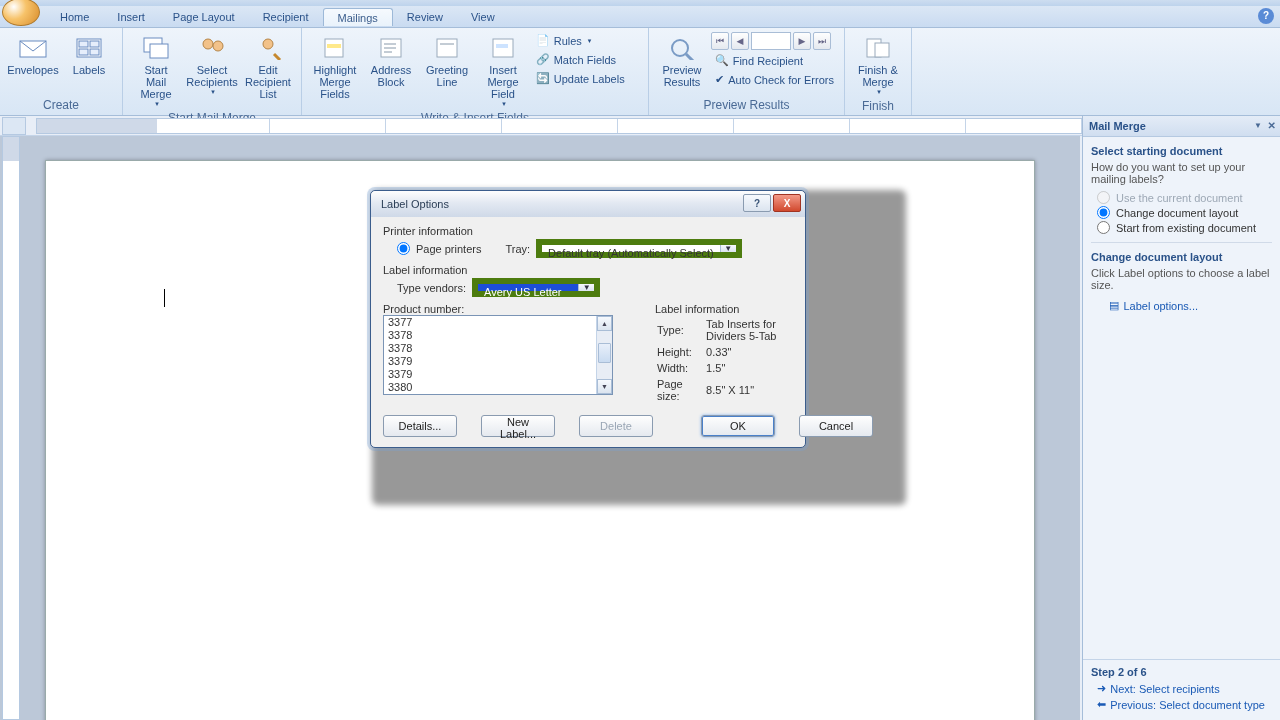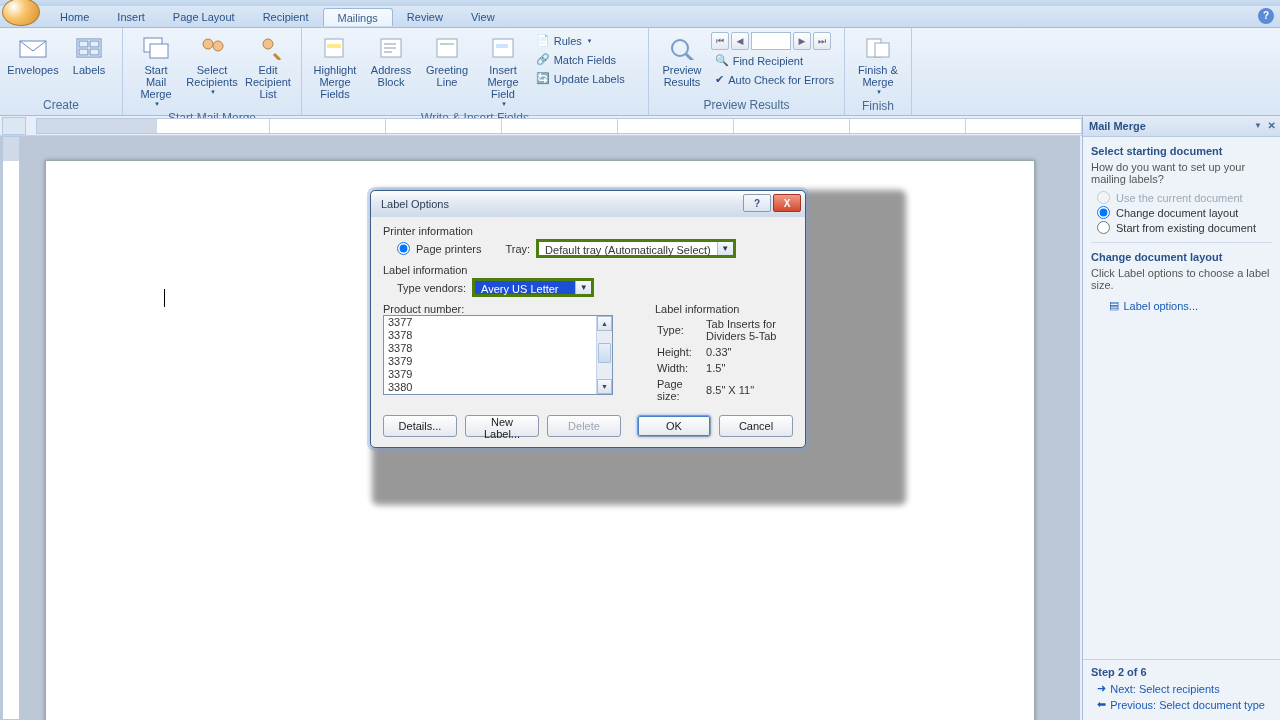--- a/index.html
+++ b/index.html
@@ -59,35 +59,35 @@
 .dialog-shadow { position: absolute; left: 372px; top: 190px; width: 534px; height: 315px; background: #000; opacity: .4; filter: blur(3px); border-radius: 6px; }
 .dialog { position: absolute; left: 370px; top: 190px; width: 436px; background: #f0f0f0; border: 1px solid #3b5d8c; border-radius: 5px; box-shadow: 0 0 0 3px rgba(120,160,210,.35); }
 .dlg-title { height: 26px; background: linear-gradient(#fefefe, #e3e9f2 45%, #cfd9e8); border-radius: 5px 5px 0 0; display: flex; align-items: center; padding: 0 4px 0 10px; color: #2a3d55; font-size: 12px; position: relative; }
 .dlg-title .win-btn { width: 28px; height: 18px; margin-left: 2px; border: 1px solid #8a9bb0; border-radius: 2px; display: flex; align-items: center; justify-content: center; font-size: 10px; background: linear-gradient(#f6f9fd,#dbe4ef); cursor:pointer;}
 .dlg-title .win-btn.help { position:absolute; right:34px; top:3px; color:#3a5578; font-weight:bold;}
 .dlg-title .win-btn.close { position:absolute; right:4px; top:3px; background: linear-gradient(#f39a88,#d1492e); color:#fff; border-color:#a03322; font-weight:bold;}
 .dlg-body { padding: 8px 12px 10px; color: #333; }
 .dlg-body .section { margin-bottom: 6px; }
 .dlg-body label.radio { display: inline-flex; gap: 6px; align-items: center; margin: 2px 0 2px 14px; }
 .dlg-row { display: flex; align-items: center; gap: 6px; margin: 2px 0 2px 14px; }
-.combo { display: inline-flex; align-items: stretch; border: 3px solid #4d7c0f; background: #fff; height: 19px; }
+.combo { display: inline-flex; align-items: stretch; border: 6px solid #4d7c0f; background: #fff; height: 19px; }
 .combo.sel { background: #1d4ed8; color: #fff; }
 .combo .txt { padding: 2px 6px; min-width: 100px; }
 .combo .arrow { width: 16px; background: linear-gradient(#f6f9fd,#dbe4ef); border-left: 1px solid #a9bdd6; display:flex; align-items:center; justify-content:center; font-size:8px; color:#334;}
 .listbox { border: 1px solid #7a94b5; background: #fff; width: 230px; height: 80px; position: relative; }
 .listbox .items { position:absolute; left:0; right:16px; top:0; bottom:0; overflow:hidden; }
 .listbox .item { padding: 0px 4px; line-height: 13px; cursor:pointer; }
 .listbox .scrollbar { position:absolute; right:0; top:0; bottom:0; width:16px; background:#e8edf5; border-left:1px solid #c4d4e8; }
 .listbox .scrollbar .sbtn { height:15px; background:linear-gradient(#f6f9fd,#dbe4ef); border:1px solid #a9bdd6; display:flex;align-items:center;justify-content:center; font-size:7px; color:#445; cursor:pointer;}
 .listbox .scrollbar .track { position:absolute; top:15px; bottom:15px; left:0; right:0;}
 .listbox .scrollbar .thumb { position:absolute; left:1px; right:1px; top:12px; height:20px; background:linear-gradient(#e8effa,#c9dbf1); border:1px solid #a9bdd6; border-radius:1px;}
 .listbox .scrollbar .sbtn.dn { position:absolute; bottom:0; left:0; right:0;}
 .dlg-info { margin-left: 18px; }
 .dlg-info table td { padding: 1px 6px 1px 0; }
-.dlg-buttons { display: flex; gap: 8px; margin-top: 10px; align-items: center; }
+.dlg-buttons { display: flex; gap: 24px; margin-top: 10px; align-items: center; }
 .dlg-buttons .spacer { flex: 1; }
 .btn { min-width: 74px; height: 22px; padding: 0 10px; background: linear-gradient(#fefefe,#e5e9ef); border: 1px solid #8a9bb0; border-radius: 3px; cursor: pointer; color:#222;}
 .btn:disabled { color: #9aa6b5; cursor:default;}
 .btn.default { box-shadow: 0 0 0 1px #4a80c9 inset, 0 0 3px #7fb0ef; }
 
 
 .navwidget { display:inline-flex; align-items:center; gap:2px; }
 .navwidget .nbtn { width:18px; height:18px; background:linear-gradient(#fefefe,#e5e9ef); border:1px solid #a9bdd6; border-radius:2px; display:flex;align-items:center;justify-content:center; font-size:9px; color:#668; cursor:pointer;}
 .navwidget .nbox { width:40px; height:18px; background:#fff; border:1px solid #a9bdd6;}
 

